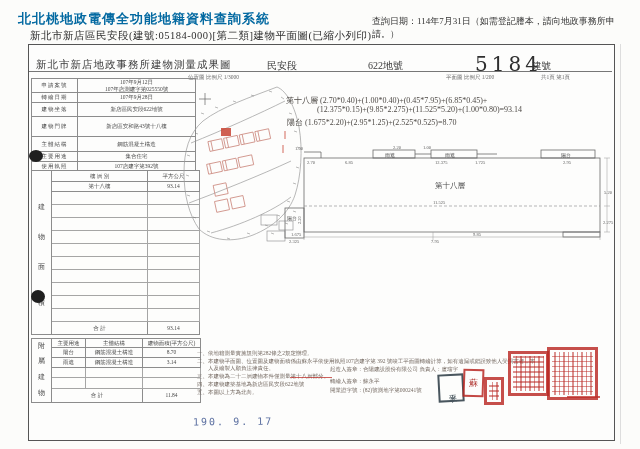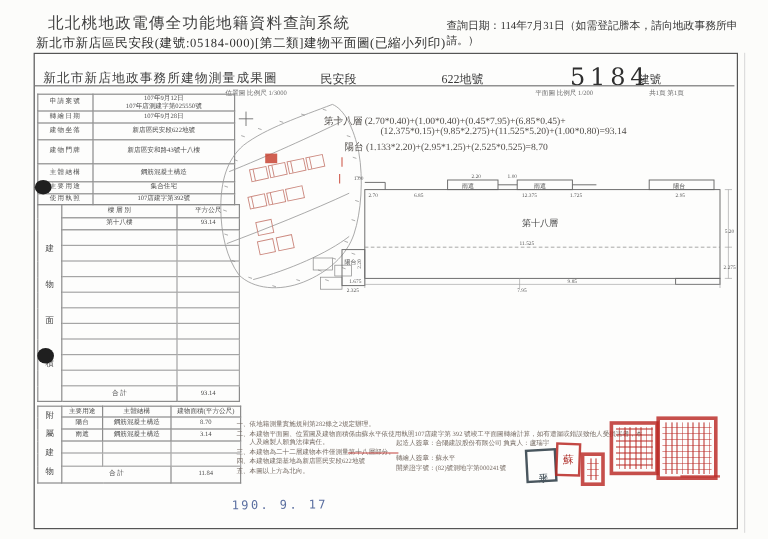--- a/index.html
+++ b/index.html
@@ -2,21 +2,21 @@
 <html><head>
 <meta charset="utf-8">
 <style>
   html,body{margin:0;padding:0;}
   body{width:640px;height:449px;background:#fbfbf9;position:relative;overflow:hidden;
        font-family:"Liberation Serif","DejaVu Serif",serif;color:#3a3a3a;}
   .abs{position:absolute;}
   .page{position:absolute;left:0;top:0;width:640px;height:449px;background:#fcfcfa;}
 
   
-  .sys-title{left:40px;top:10px;font-size:13px;font-weight:normal;letter-spacing:1px;color:#404040;}
+  .sys-title{left:18px;top:10px;font-size:13px;font-weight:bold;letter-spacing:1px;color:#0369a1;}
   .query-date{left:372px;top:15px;font-size:9px;color:#333;}
   .subtitle{left:30px;top:29px;font-size:10.5px;color:#2e2e2e;letter-spacing:.5px;}
 
   
   .frame{left:28px;top:44px;width:585px;height:395px;border:1.3px solid #555;background:#fdfdfc;}
   .paper-edge{left:620px;top:44px;width:1px;height:400px;background:#ddd;}
 
   .doc-title{left:36px;top:58px;font-size:10.5px;letter-spacing:1px;color:#3c3c3c;}
   .doc-section{left:267px;top:59px;font-size:10px;}
   .doc-parcel{left:368px;top:59px;font-size:10px;}
@@ -260,23 +260,23 @@
     <g stroke="rgba(200,68,52,0.8)" stroke-width="1">
       <path d="M104,48 v8 M102,62 v8"></path>
     </g>
     <g stroke="#8a8a8a" fill="none" stroke-width="0.6">
       <rect x="80" y="132" width="16" height="10"></rect>
         <rect x="98" y="138" width="14" height="9"></rect>
       <rect x="86" y="148" width="18" height="10"></rect>
     </g>
   </svg>
 
-  <div class="abs formula" style="left:270px;top:95px">第十八層 (2.70*0.40)+(1.00*0.40)+(0.45*7.95)+(6.85*0.45)+</div>
+  <div class="abs formula" style="left:286px;top:95px">第十八層 (2.70*0.40)+(1.00*0.40)+(0.45*7.95)+(6.85*0.45)+</div>
   <div class="abs formula" style="left:317px;top:105px">(12.375*0.15)+(9.85*2.275)+(11.525*5.20)+(1.00*0.80)=93.14</div>
-  <div class="abs formula" style="left:287px;top:117px">陽台 (1.133*2.20)+(2.95*1.25)+(2.525*0.525)=8.70</div>
+  <div class="abs formula" style="left:287px;top:117px">陽台 (1.675*2.20)+(2.95*1.25)+(2.525*0.525)=8.70</div>
 
   <svg class="abs" style="left:283px;top:144px" width="334" height="112" viewBox="0 0 334 112">
     <g stroke="#6a6a6a" fill="none" stroke-width="0.8">
       <rect x="21" y="14" width="296" height="74"></rect>
       <rect x="280" y="88" width="37" height="5"></rect>
       <rect x="90" y="6" width="42" height="8"></rect>
       <rect x="148" y="6" width="46" height="8"></rect>
       <rect x="258" y="6" width="54" height="8"></rect>
       <rect x="2" y="64" width="19" height="30"></rect>
       <path d="M21,8 h17 M38,8 v6 M132,10 h16 M194,10 h20"></path>

